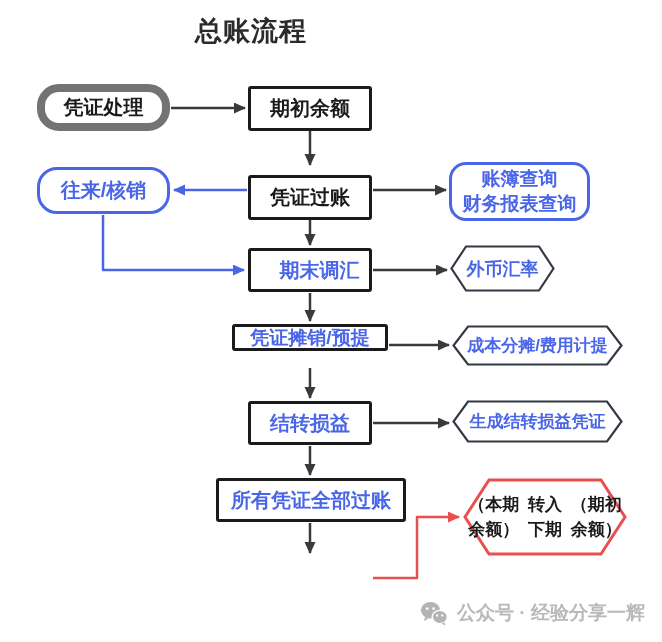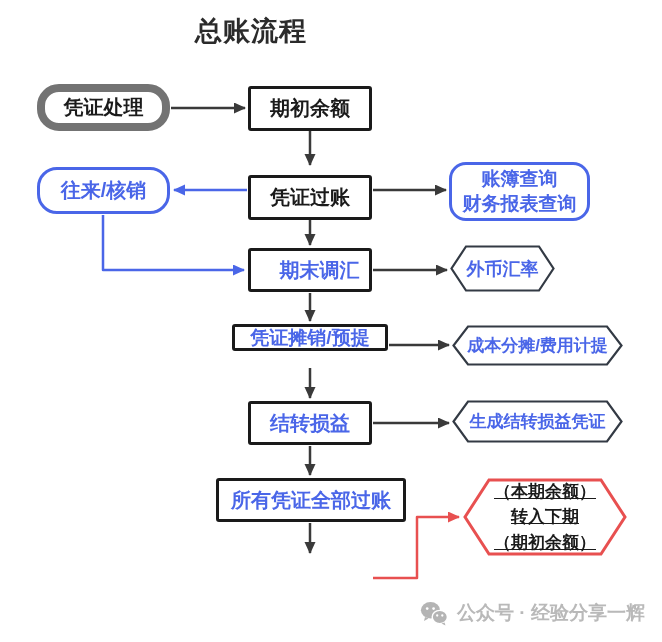--- a/index.html
+++ b/index.html
@@ -131,21 +131,21 @@
 
   <div class="node rect blue-text" style="left:216px;top:478px;width:190px;height:44px;">
     <span>所有凭证全部过账</span>
   </div>
 
 
   <div class="node hex three-line" style="left:463px;top:478px;width:164px;height:78px;">
     <svg width="164" height="78" viewBox="0 0 164 78">
       <polygon points="26,2 138,2 162,39 138,76 26,76 2,39" fill="#ffffff" stroke="#e85050" stroke-width="3"></polygon>
     </svg>
-    <span class="hex-label" style="position:relative;z-index:1;display:flex;flex-direction:column;text-decoration:underline;">
+    <span class="hex-label" style="position:relative;z-index:1;display:flex;flex-direction:row;">
       <span>（本期余额）</span>
       <span>转入下期</span>
       <span>（期初余额）</span>
     </span>
   </div>
 
   <div class="watermark">
     <svg width="28" height="25" viewBox="0 0 28 25">
       <ellipse cx="10.5" cy="9.2" rx="9.6" ry="8.2" fill="#b4b4b4"></ellipse>
       <path d="M5 16 L4 20 L8.5 17.5 z" fill="#b4b4b4"></path>

